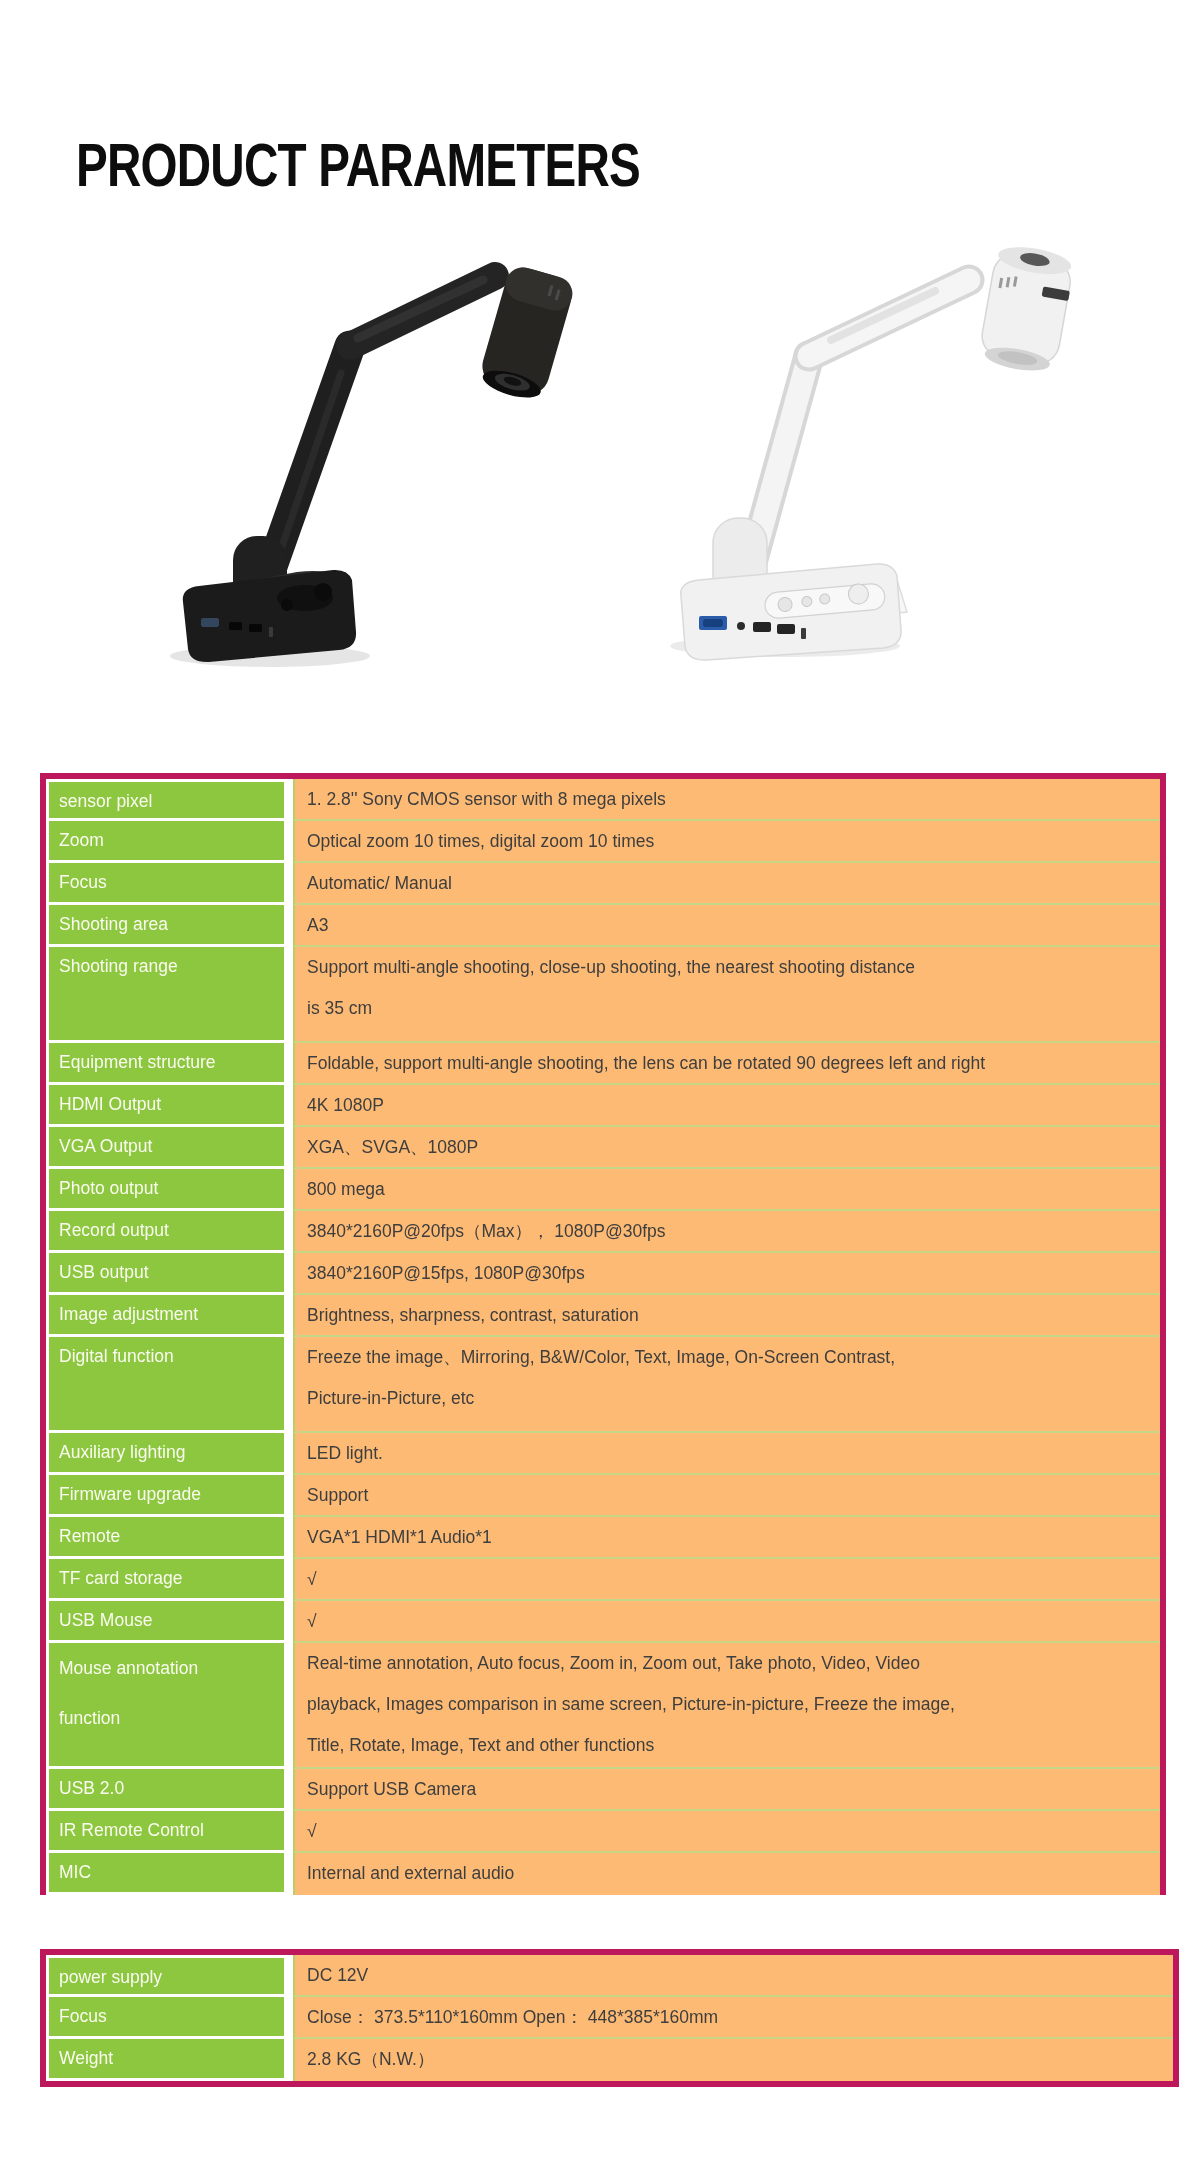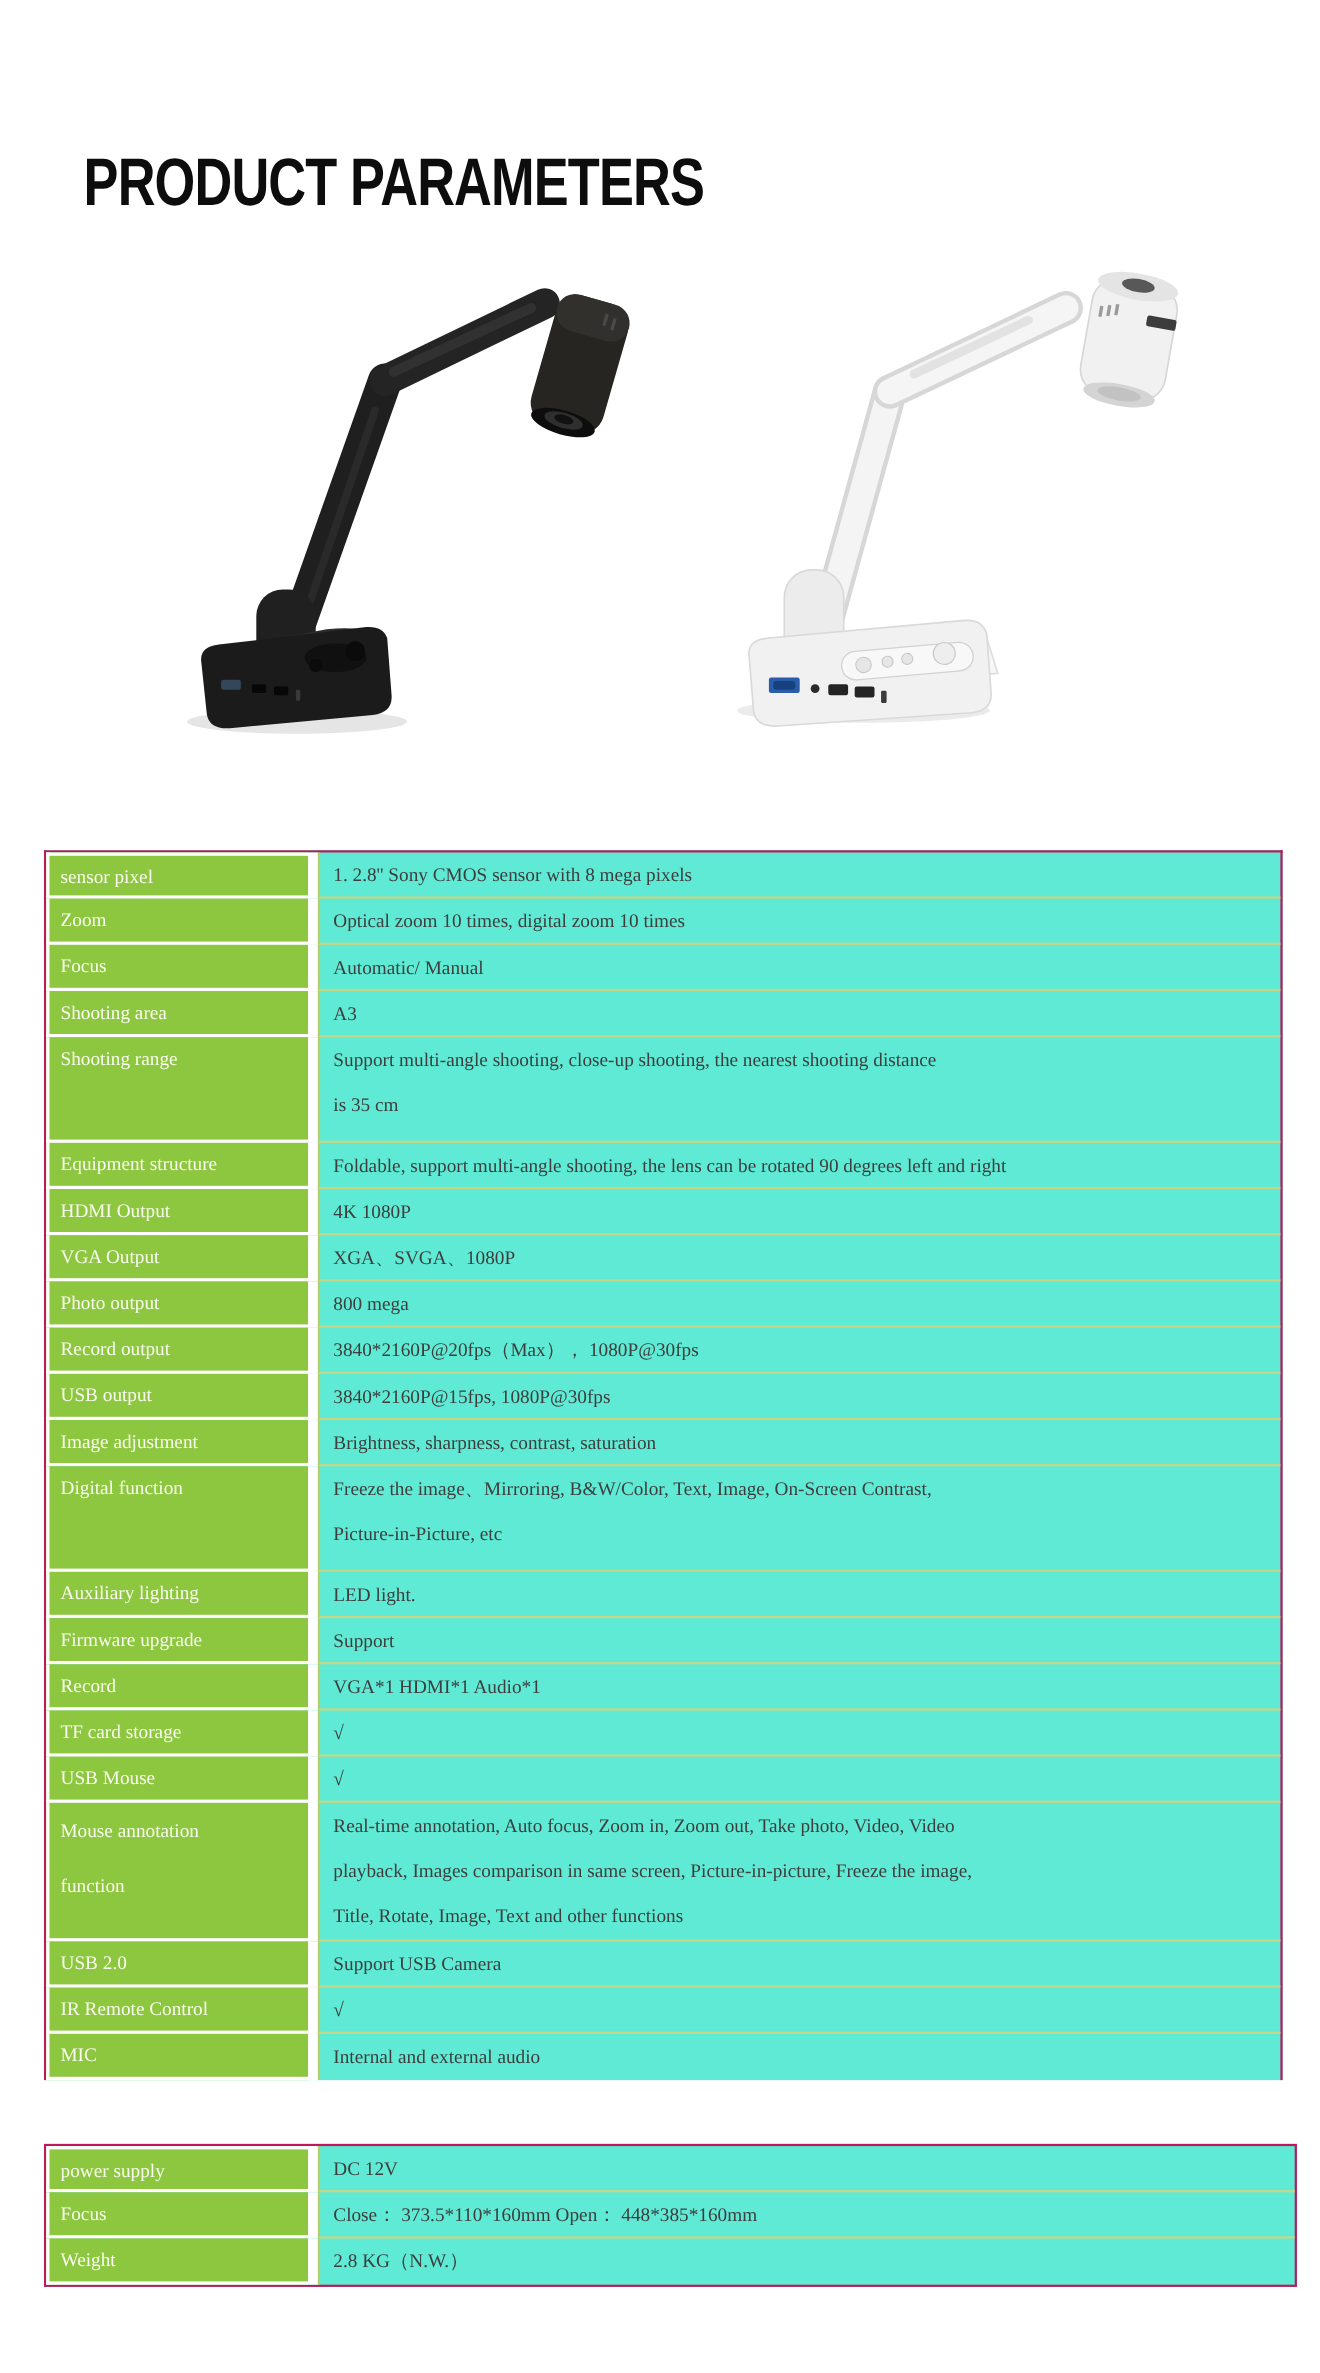--- a/index.html
+++ b/index.html
@@ -11,21 +11,21 @@
     position:absolute;left:76px;top:130px;
     font-size:61px;font-weight:700;color:#0d0d0d;
     letter-spacing:-1px;white-space:nowrap;
     transform:scaleX(0.78);transform-origin:0 0;
   }
   .products{position:absolute;left:0;top:175px;width:1200px;height:520px;}
   .cam{position:absolute;}
   .cam.black{left:145px;top:3px;}
   .cam.white{left:635px;top:13px;}
 
-  .spec{position:absolute;left:40px;box-sizing:border-box;border:2px solid #be185d;background:#5eead4;font-family:Liberation Serif, serif;}
+  .spec{position:absolute;left:40px;box-sizing:border-box;border:6px solid #be185d;background:#fdba74;}
   .spec.main{top:773px;width:1126px;border-bottom:none;}
   .spec.foot{top:1949px;width:1139px;}
   .row{display:flex;}
   .h1{height:42px;}
   .h2{height:96px;}
   .h3{height:126px;}
   .lbl{
     width:238px;box-sizing:border-box;background:#8dc63f;color:#fafcf0;
     padding-left:10px;border-left:3px solid #fff;border-bottom:3px solid #fff;
     font-size:17.5px;line-height:39px;white-space:pre-line;overflow:hidden;
@@ -184,21 +184,21 @@
       <div class="lbl">Auxiliary lighting</div>
       <div class="gapcol"></div>
       <div class="val">LED light.</div>
     </div>
   <div class="row h1">
       <div class="lbl">Firmware upgrade</div>
       <div class="gapcol"></div>
       <div class="val">Support</div>
     </div>
   <div class="row h1">
-      <div class="lbl">Record</div>
+      <div class="lbl">Remote</div>
       <div class="gapcol"></div>
       <div class="val">VGA*1 HDMI*1 Audio*1</div>
     </div>
   <div class="row h1">
       <div class="lbl">TF card storage</div>
       <div class="gapcol"></div>
       <div class="val">√</div>
     </div>
   <div class="row h1">
       <div class="lbl">USB Mouse</div>

